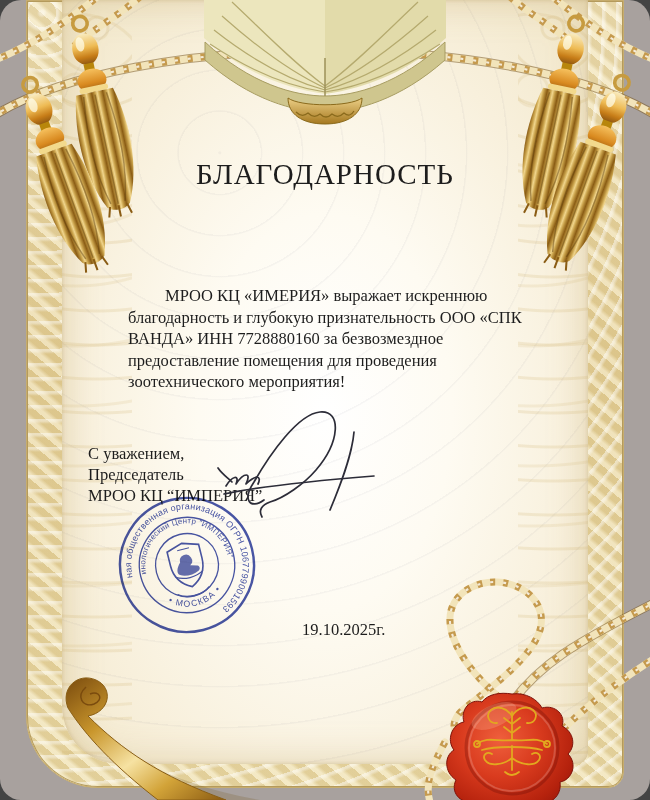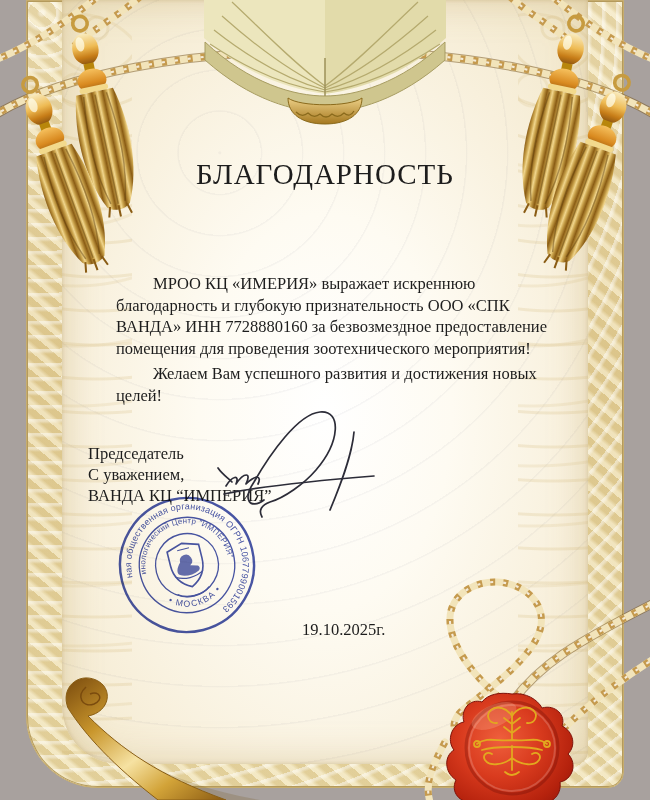--- a/index.html
+++ b/index.html
@@ -1,17 +1,18 @@
 <!DOCTYPE html>
 <html style="--paper: #f9f2df; --frame-silver: #a8a19e; --frame-gold: #e9d8a6; --cord-gold: #c59a4e; --wax-red: #c42f18; --stamp-ink: #3847a5; --signature-ink: #2c2c38; --text: #1d1d1d;"><head>
 <meta charset="utf-8">
 <style>
   html,body{margin:0;padding:0;background:#444;}
   #page{position:relative;width:650px;height:800px;overflow:hidden;
     font-family:"Liberation Serif","DejaVu Serif",serif;
+    border-radius:21px;
     -webkit-font-smoothing:antialiased;}
   
   .frame-silver{position:absolute;inset:0;
     background:
       repeating-radial-gradient(circle at 12px 18px, rgba(255,255,255,.30) 0 3px, rgba(0,0,0,0) 7px 16px),
       repeating-linear-gradient(48deg, rgba(255,255,255,.16) 0 5px, rgba(60,55,52,.14) 9px 15px),
       repeating-linear-gradient(-35deg, rgba(255,255,255,.10) 0 7px, rgba(40,36,34,.12) 12px 22px),
       linear-gradient(155deg,#d8d3d1 0%,#b5aeab 22%,#969male 40%,#a59e9b 55%,#8e8784 72%,#c2bcb9 100%);
     background-color:#a8a19e;}
   .frame-gold{position:absolute;left:26px;right:26px;top:0;bottom:12px;
@@ -32,21 +33,21 @@
   .filigree{position:absolute;top:0;bottom:40px;width:70px;opacity:.55;pointer-events:none;
     background:
       repeating-radial-gradient(circle at 50% 28px, rgba(0,0,0,0) 0 9px, rgba(205,175,105,.35) 10px 12px, rgba(0,0,0,0) 13px 34px),
       repeating-radial-gradient(circle at 20% 90px, rgba(0,0,0,0) 0 14px, rgba(205,175,105,.28) 15px 17px, rgba(0,0,0,0) 18px 60px);}
   .filigree.left{left:62px;} .filigree.right{right:62px;}
   
   .title{position:absolute;left:62px;right:62px;top:158px;text-align:center;
     font-size:29px;letter-spacing:1px;color:var(--text,#1d1d1d);}
   .body-text{position:absolute;left:112px;top:269px;width:458px;
     font-size:16.5px;line-height:21.6px;color:var(--text,#1d1d1d);text-align:left;}
-  .body-text p{margin:4px;text-indent:37px;}
+  .body-text p{margin:16px;text-indent:37px;}
   .closing{position:absolute;left:88px;top:444px;font-size:16.5px;line-height:20.8px;color:var(--text,#1d1d1d);}
   .signer{position:absolute;left:303px;top:488px;font-size:16.5px;color:var(--text,#1d1d1d);}
   .date{position:absolute;left:302px;top:620px;font-size:16.5px;color:var(--text,#1d1d1d);}
   
   .abs{position:absolute;pointer-events:none;}
   #stamp-wrap{position:absolute;left:116px;top:494px;width:142px;height:142px;
     transform:rotate(-14deg);opacity:.92;mix-blend-mode:multiply;}
   .st{stroke:var(--stamp-ink,#3847a5);fill:none;}
   .st-txt{fill:var(--stamp-ink,#3847a5);font-family:"Liberation Sans",sans-serif;}
   .cord-sh{stroke:#7a5a24;stroke-width:9;fill:none;stroke-linecap:round;opacity:.55;}
@@ -154,26 +155,25 @@
       <path d="M325,92 C366,86 404,68 440,44 M325,90 C362,80 398,60 436,30 M325,88 C360,72 392,48 428,16 M325,86 C355,64 384,34 418,2" stroke="#b5aa6e" stroke-width="1.2" fill="none"></path>
       <path d="M325,96 L325,58" stroke="#9c9158" stroke-width="1.5"></path>
       <path d="M288,98 C288,114 302,124 325,124 C348,124 362,114 362,98 C350,107 300,107 288,98 Z" fill="url(#goldBase)" stroke="#8a6a1c" stroke-width="1"></path>
       <path d="M296,112 q6,6 12,1 q6,6 12,1 q6,6 12,0 q6,5 12,-1 q6,5 10,-2" stroke="#8a6a1c" stroke-width="1.2" fill="none"></path>
     </g>
   </svg>
 
   <div class="title">БЛАГОДАРНОСТЬ</div>
   <div class="body-text">
     <p>МРОО КЦ «ИМЕРИЯ» выражает искреннюю благодарность и глубокую признательность ООО «СПК ВАНДА» ИНН 7728880160 за безвозмездное предоставление помещения для проведения зоотехнического мероприятия!</p>
-    <p>Желаем Вам успешного развития и достижения новых целей!</p>
   </div>
   <div class="closing">
+    <div>С уважением,</div>
     <div>Председатель</div>
-    <div>С уважением,</div>
-    <div>ВАНДА КЦ “ИМПЕРИЯ”</div>
+    <div>МРОО КЦ “ИМПЕРИЯ”</div>
   </div>
   <div class="date">19.10.2025г.</div>
 
   <svg class="abs" style="left:212px;top:398px" width="175" height="125" viewBox="0 0 175 125">
     <path class="sig" d="M52,102 C38,112 30,102 42,84 C58,56 86,16 108,14 C130,12 128,44 104,72 C92,86 72,100 58,104 C50,107 46,112 50,119"></path>
     <path class="sig" d="M14,88 C20,78 28,76 24,86 C32,74 40,74 34,86 C44,76 50,78 46,86"></path>
     <path class="sig" d="M12,96 C50,88 112,82 162,78"></path>
     <path class="sig" d="M142,34 C140,58 128,88 118,112"></path>
     <path class="sig" d="M6,70 C10,76 16,80 20,84"></path>
   </svg>

